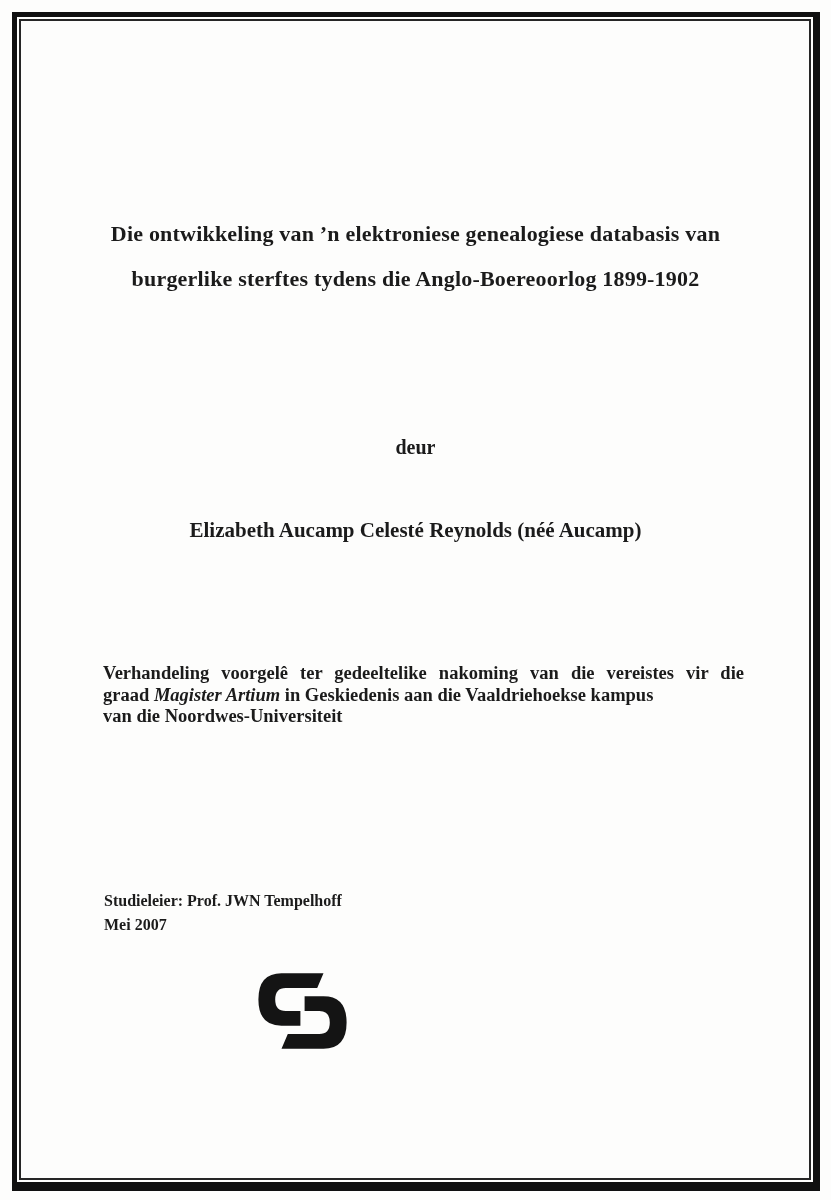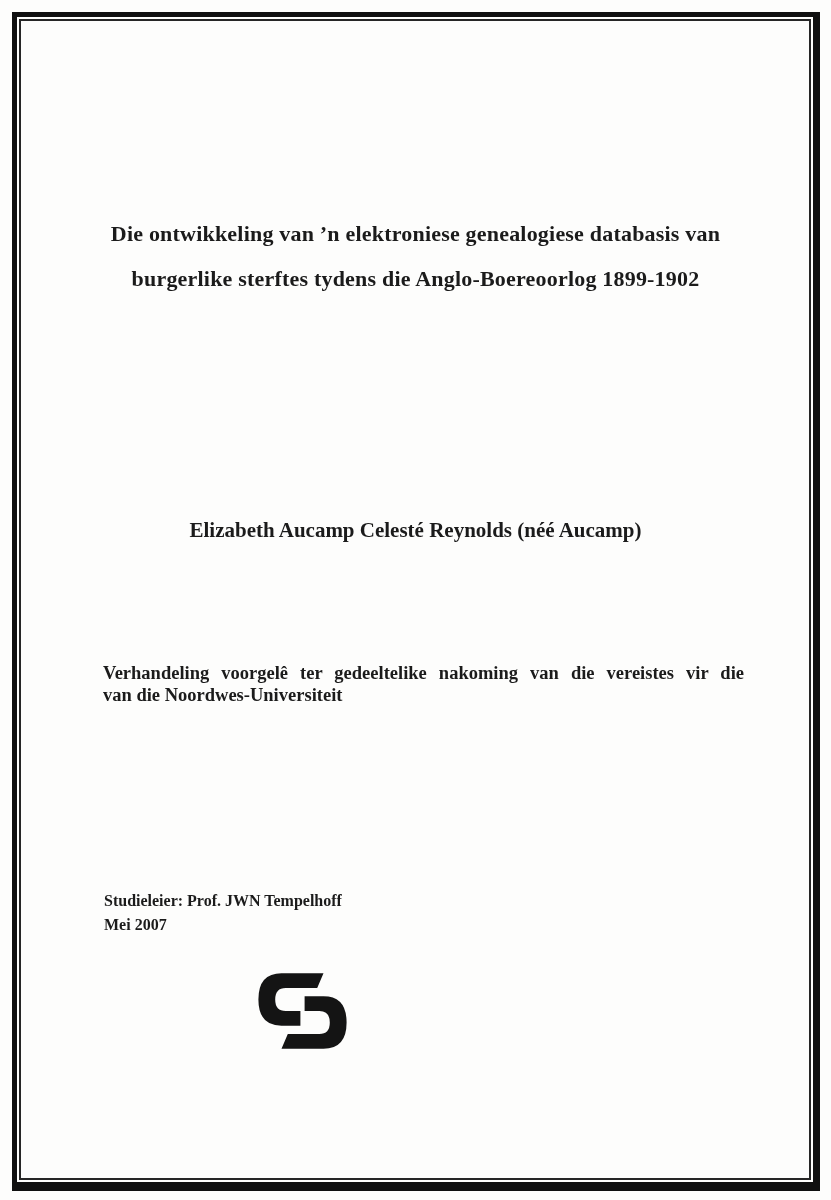--- a/index.html
+++ b/index.html
@@ -95,25 +95,27 @@
 
   <div class="frame-outer">
     <div class="frame-inner"></div>
   </div>
 
   <div class="abs title-block">
     <div>Die ontwikkeling van ’n elektroniese genealogiese databasis van</div>
     <div>burgerlike sterftes tydens die Anglo-Boereoorlog 1899-1902</div>
   </div>
 
+  <div class="abs byline-label">deur</div>
 
   <div class="abs author-line">Elizabeth Aucamp Celesté Reynolds (néé Aucamp)</div>
 
   <div class="abs statement-block">
     <div class="statement-justified">Verhandeling voorgelê ter gedeeltelike nakoming van die vereistes vir die</div>
+    <div><span>graad </span><i>Magister Artium</i><span> in Geskiedenis aan die Vaaldriehoekse kampus</span></div>
     <div>van die Noordwes-Universiteit</div>
   </div>
 
   <div class="abs supervisor-block">
     <div>Studieleier: Prof. JWN Tempelhoff</div>
     <div>Mei 2007</div>
   </div>
 
   <div class="abs logo-mark">
     <svg viewBox="0 0 92 80" xmlns="http://www.w3.org/2000/svg">

